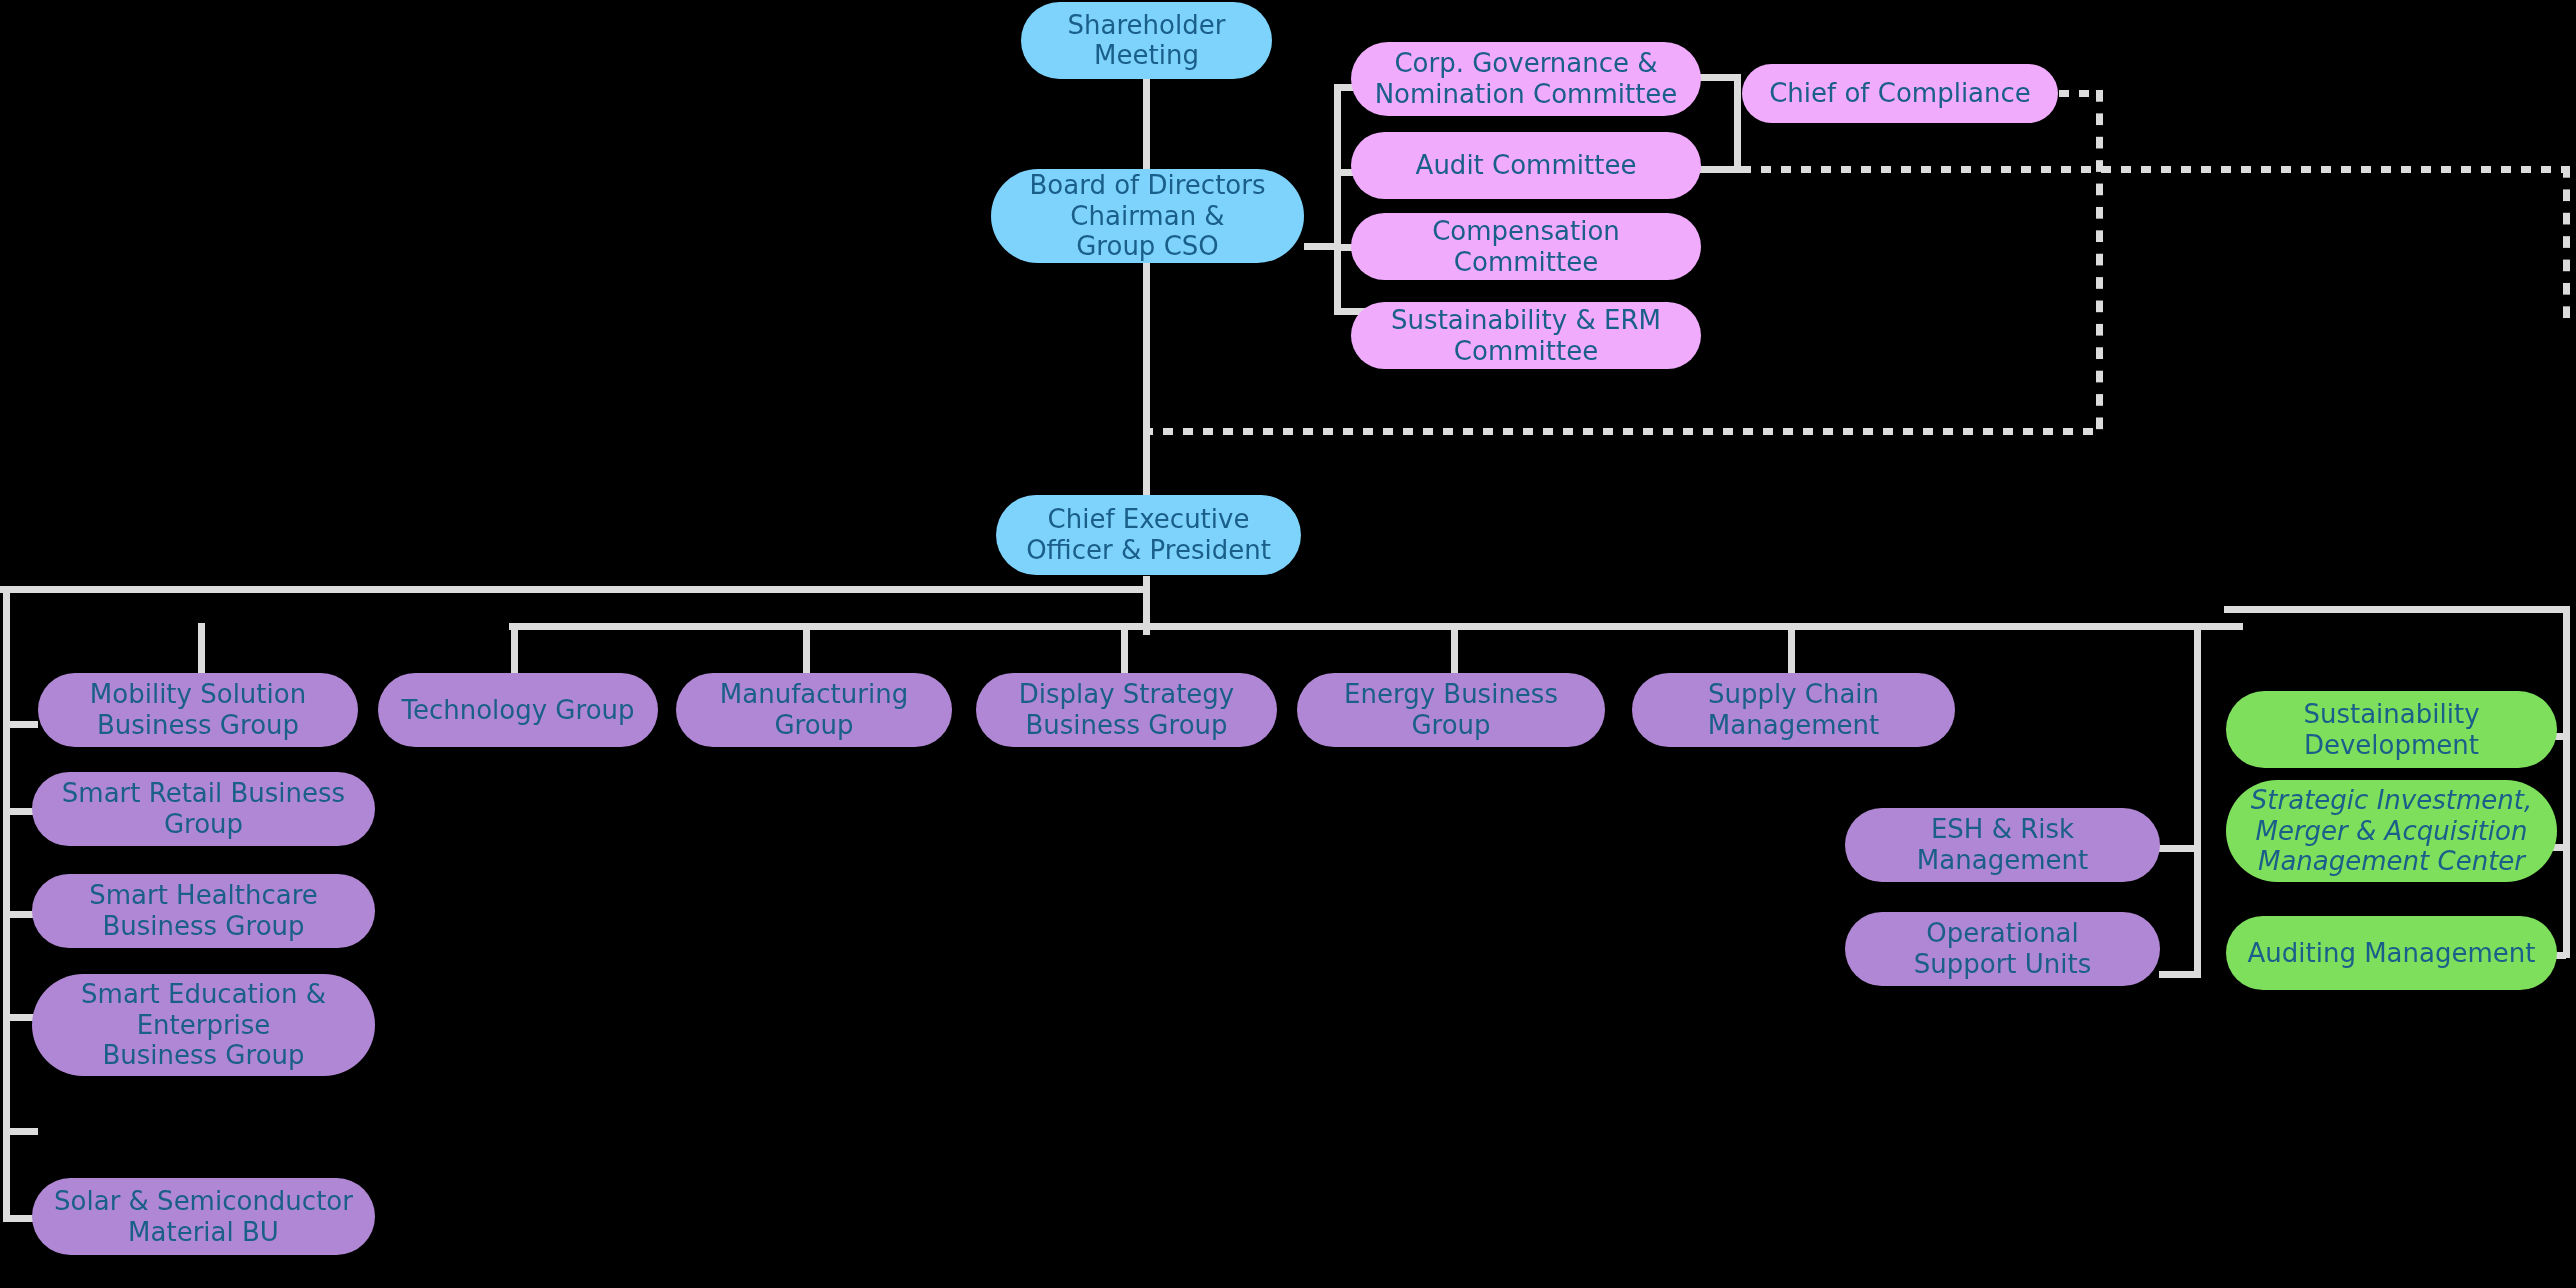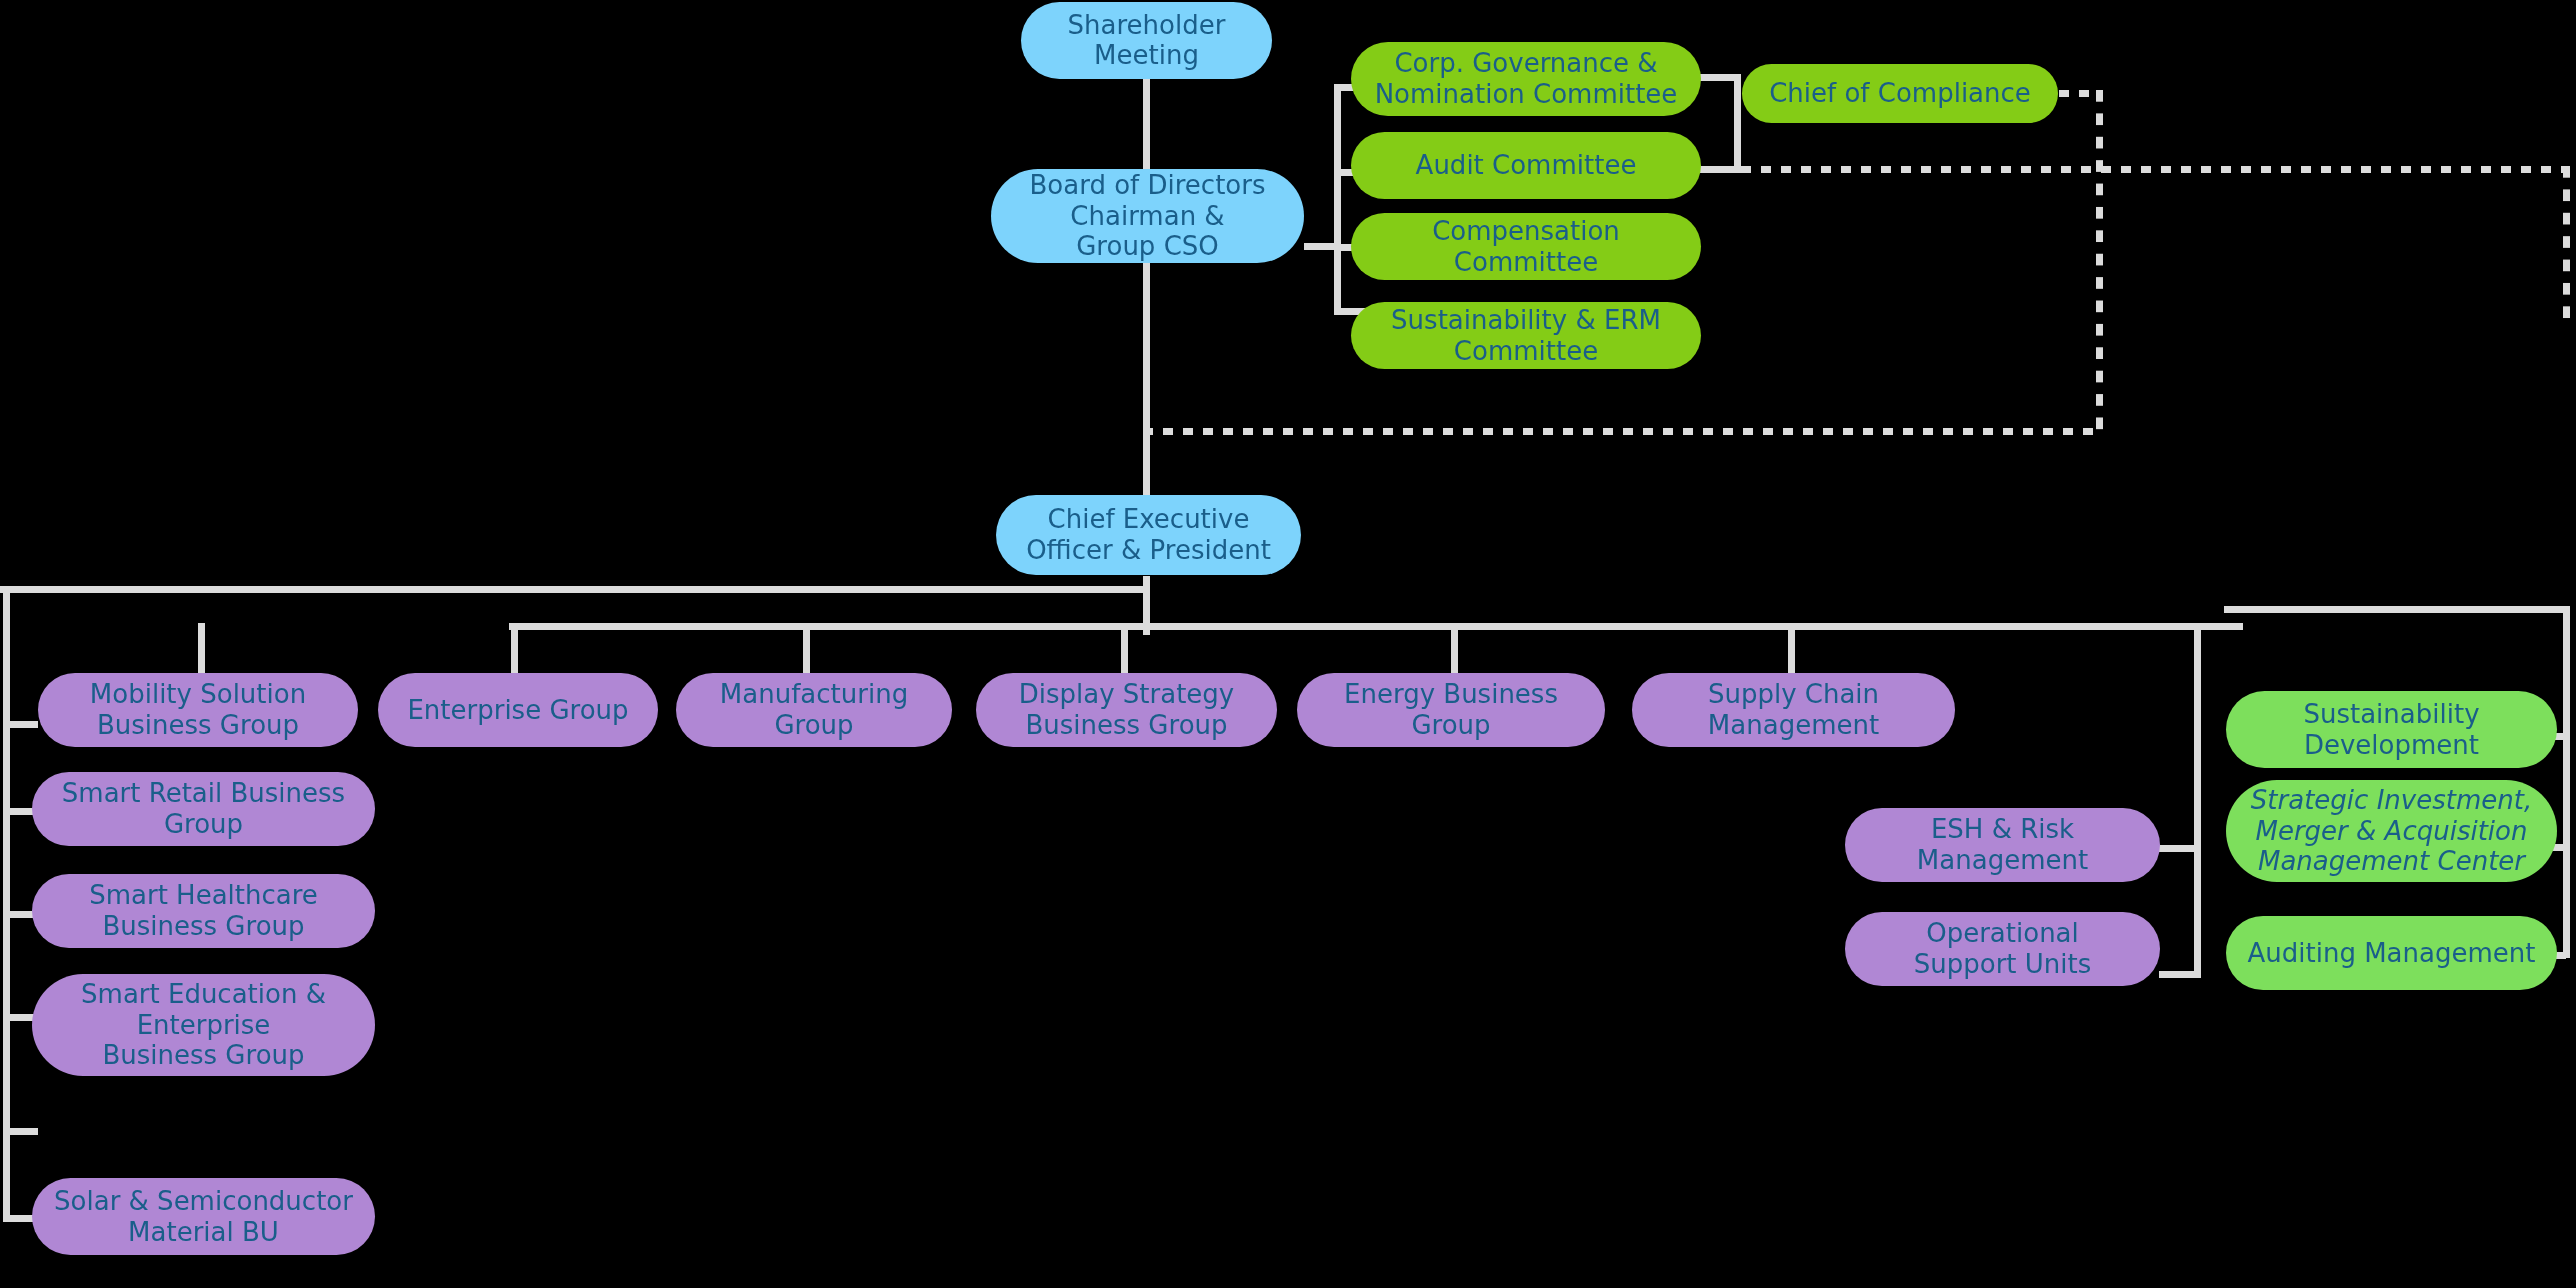--- a/index.html
+++ b/index.html
@@ -32,21 +32,21 @@
     display:flex; align-items:center; justify-content:center;
     text-align:center;
     color:#1a5e8a;
     border-radius:8368px;
     line-height:1.18;
     white-space:pre-line;
     padding:1.7px 8.4px;
     z-index:5;
   }
   .cyan   { background:#7dd3fc; }
-  .yellow { background:#84cc16; }
+  .yellow { background:#f0abfc; }
   .purple { background:#b087d4; }
   .green  { background:#7ddf5c; }
   .fs31 { font-size:26px; }
 </style>
 </head>
 <body>
 
 <div id="chart">
 
   <div class="ln v" style="left:1143px; top:77px; height:117px;"></div>
@@ -125,21 +125,21 @@
 Committee</div>
 
   <div class="node yellow fs31" style="left:1742px; top:64px; width:316px; height:59px;text-align:right;">Chief of Compliance</div>
 
   <div class="node cyan fs31" style="left:996px; top:495px; width:305px; height:80px;">Chief Executive
 Officer &amp; President</div>
 
   <div class="node purple fs31" style="left:38px; top:673px; width:320px; height:74px;">Mobility Solution
 Business Group</div>
 
-  <div class="node purple fs31" style="left:378px; top:673px; width:280px; height:74px;">Enterprise Group</div>
+  <div class="node purple fs31" style="left:378px; top:673px; width:280px; height:74px;">Technology Group</div>
 
   <div class="node purple fs31" style="left:676px; top:673px; width:276px; height:74px;">Manufacturing
 Group</div>
 
   <div class="node purple fs31" style="left:976px; top:673px; width:301px; height:74px;">Display Strategy
 Business Group</div>
 
   <div class="node purple fs31" style="left:1297px; top:673px; width:308px; height:74px;">Energy  Business
 Group</div>
 

